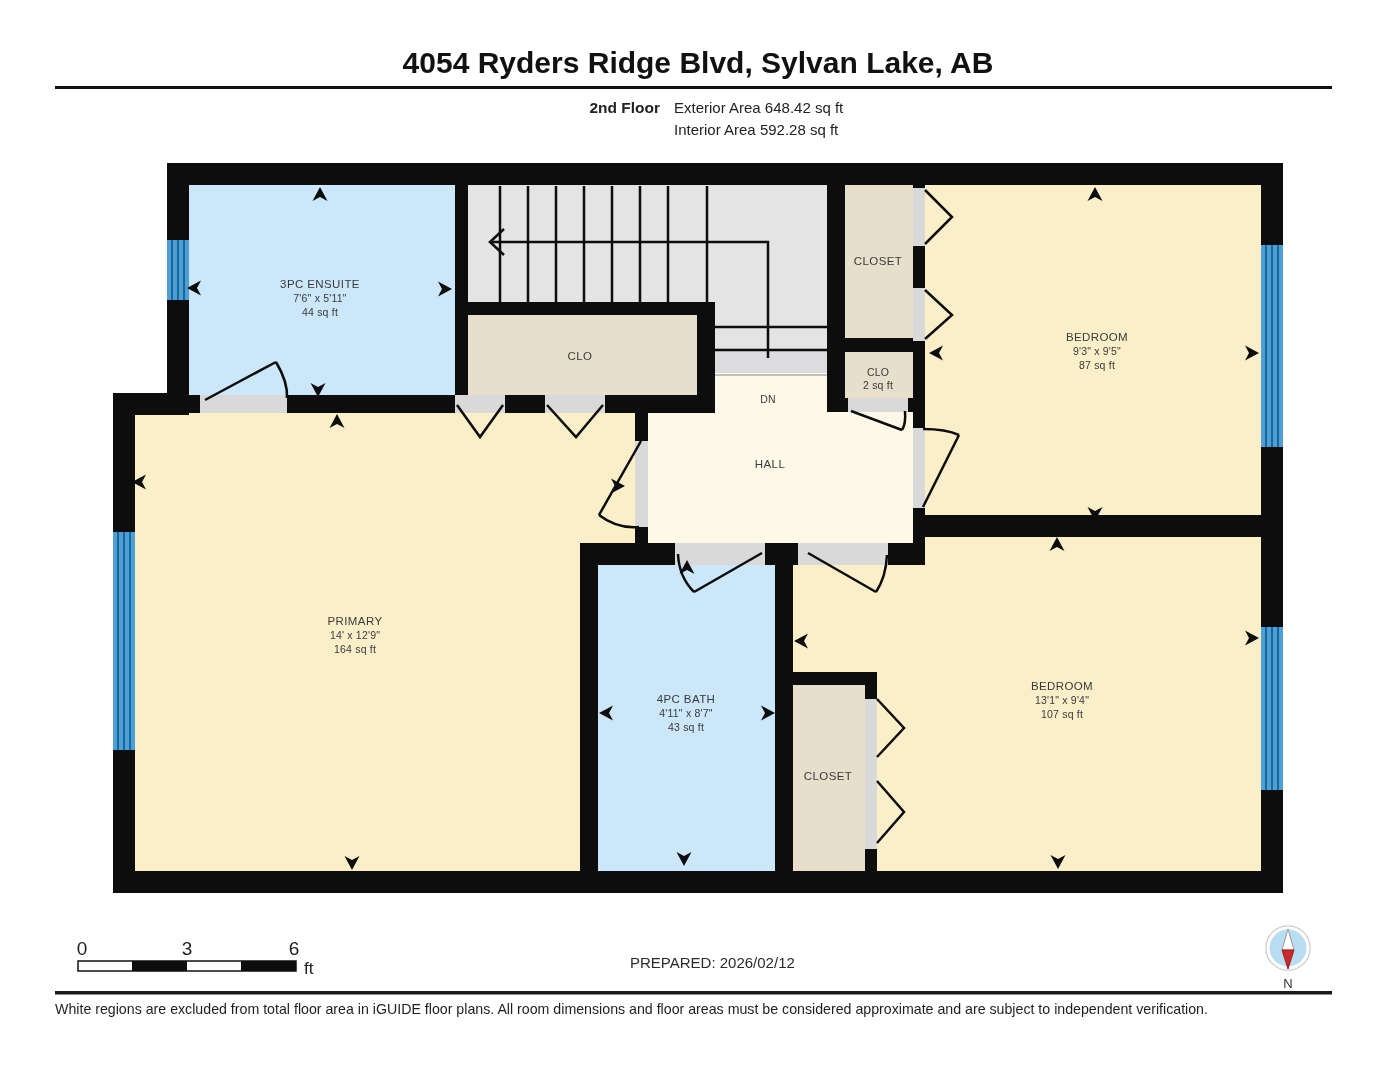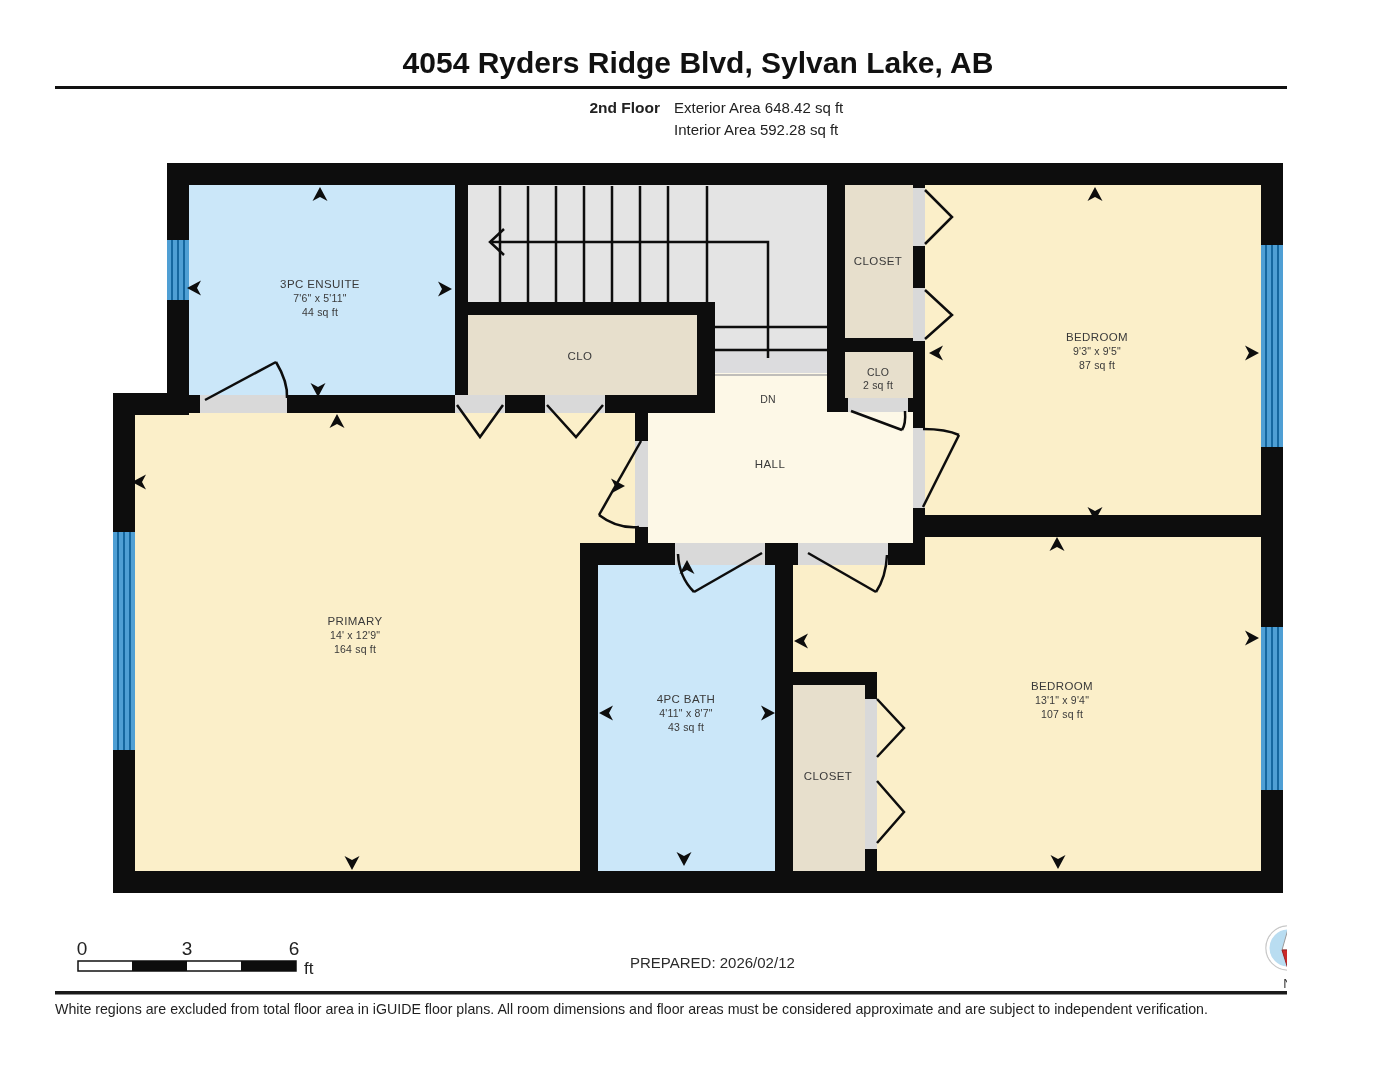--- a/index.html
+++ b/index.html
@@ -1,17 +1,17 @@
 <!DOCTYPE html>
 <html><head>
 <meta charset="utf-8">
 <style>
   html,body{margin:0;padding:0;background:#ffffff;}
   #stage{position:relative;width:1287px;height:1080px;background:#ffffff;overflow:hidden;
-         font-family:"Liberation Sans",sans-serif;}
+         font-family:"Liberation Sans",sans-serif;padding-left:45px;}
   svg{position:absolute;left:0;top:0;}
   .wall{fill:#0d0d0d;}
   .room-cream{fill:#fbefc9;}
   .hall-fill{fill:#fdf8e7;}
   .tan{fill:#e7dfcc;}
   .blue{fill:#cbe7f9;}
   .stair{fill:#e4e4e4;}
   .stair2{fill:#dcdcde;}
   .opening{fill:#d9d9d9;}
   .win{fill:#4f9fd4;}

